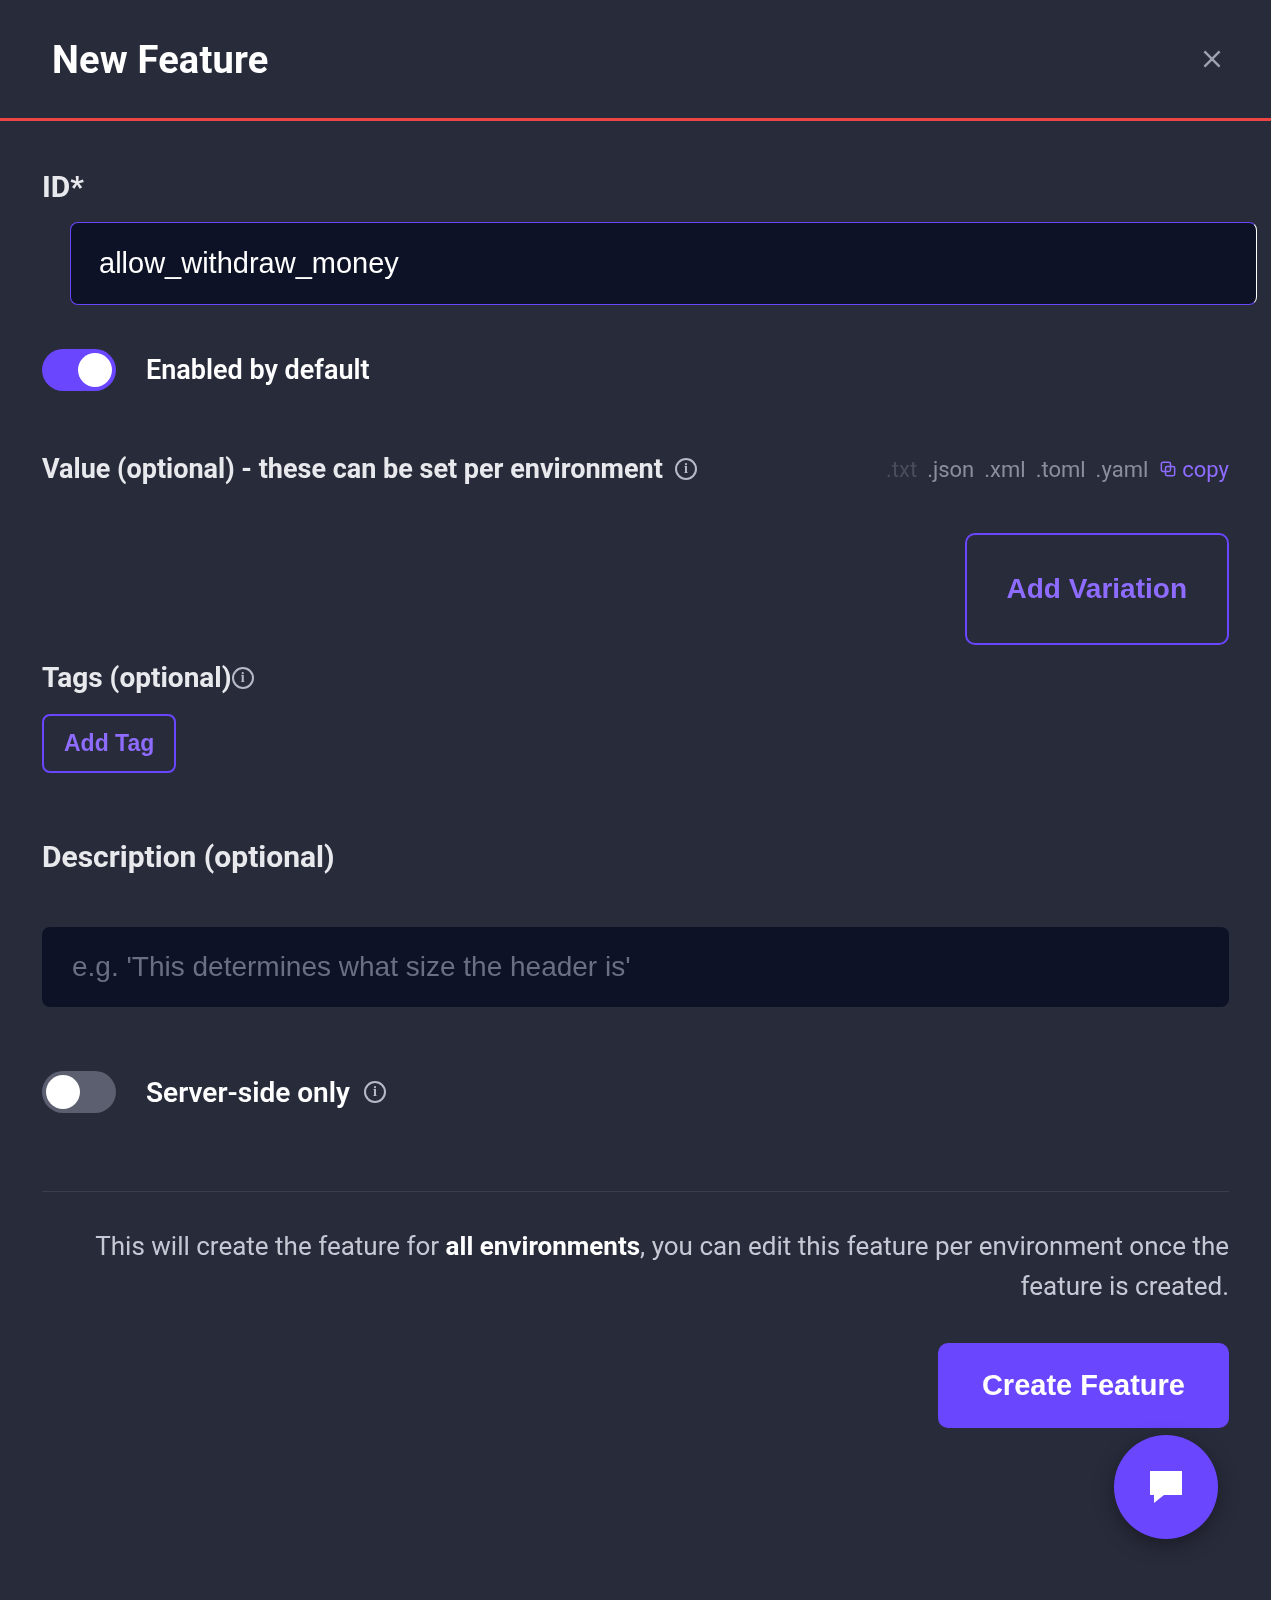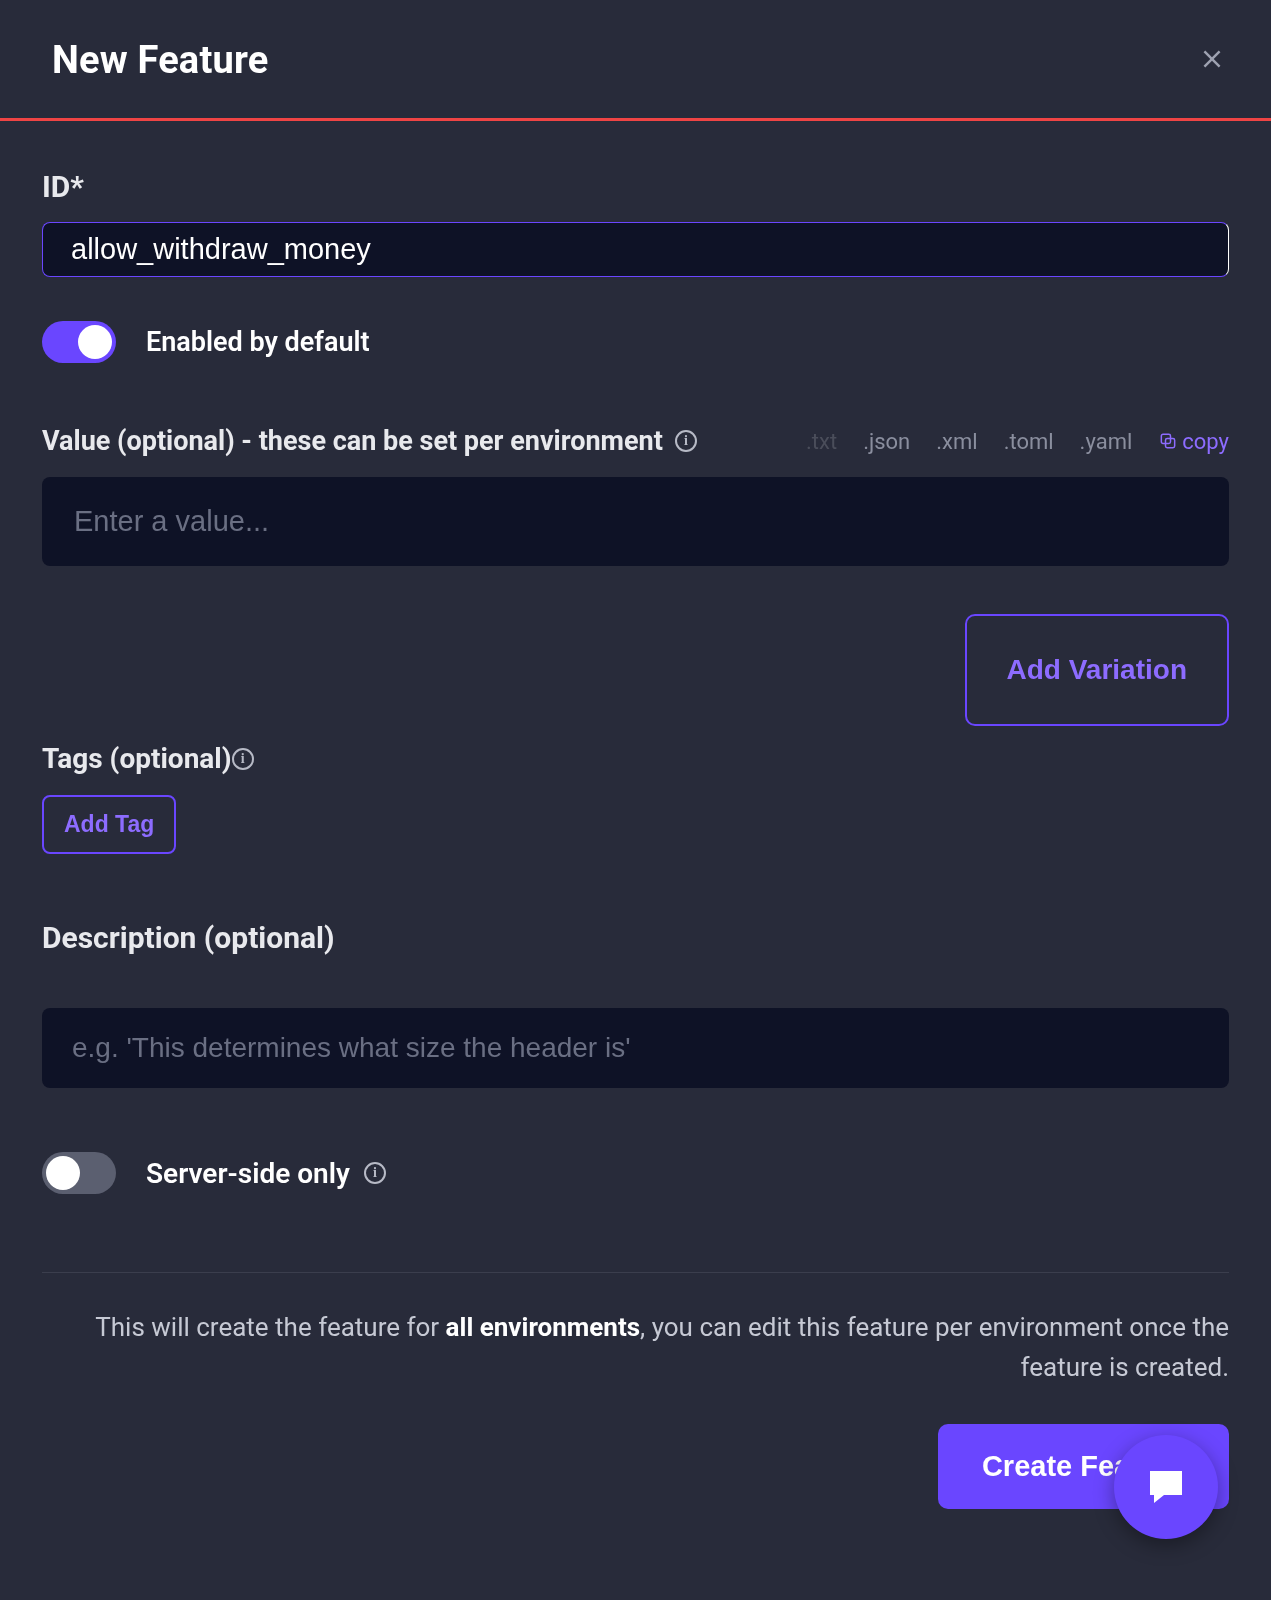--- a/index.html
+++ b/index.html
@@ -4,33 +4,33 @@
 <style>
   * { box-sizing: border-box; margin: 0; padding: 0; }
   html, body { width: 1271px; height: 1600px; background: #1a1d29; font-family: -apple-system, BlinkMacSystemFont, "Segoe UI", Roboto, Helvetica, Arial, sans-serif; color: #e8e9ed; }
   .modal { width: 1271px; background: #282b3a; min-height: 1600px; }
   .modal-header { display: flex; align-items: center; justify-content: space-between; padding: 38px 42px 36px 52px; border-bottom: 3px solid #ef4444; }
   .modal-title { font-size: 38px; font-weight: 700; color: #ffffff; letter-spacing: 0.2px; }
   .close-btn { background: none; border: none; color: #9ea2b1; cursor: pointer; padding: 4px; }
   .close-btn svg { width: 26px; height: 26px; stroke: #9ea2b1; stroke-width: 2.2; }
   .modal-body { padding: 48px 42px 30px 42px; }
   .field-label { font-size: 30px; font-weight: 700; color: #e8e9ed; margin-bottom: 18px; display: block; }
-  .text-input { width: 100%; background: #0e1226; border: 1px solid #6a46ff; border-radius: 8px; padding: 10px 28px; font-size: 29px; color: #ffffff; outline: none; }
+  .text-input { width: 100%; background: #0e1226; border: 1px solid #6a46ff; border-radius: 8px; padding: 24px 28px; font-size: 29px; color: #ffffff; outline: none; margin-left: 28px; }
   .toggle-row { display: flex; align-items: center; gap: 30px; margin-top: 44px; }
   .toggle { position: relative; width: 74px; height: 42px; border-radius: 21px; background: #6a46ff; cursor: pointer; flex-shrink: 0; }
   .toggle.off { background: #5b5f70; }
   .toggle-thumb { position: absolute; top: 4px; width: 34px; height: 34px; border-radius: 50%; background: #ffffff; transition: left .15s; }
   .toggle.on .toggle-thumb { left: 36px; }
   .toggle.off .toggle-thumb { left: 4px; }
   .toggle-label { font-size: 27px; font-weight: 600; color: #ffffff; }
   .value-section { margin-top: 62px; }
   .value-header { display: flex; align-items: center; justify-content: space-between; margin-bottom: 20px; gap: 16px; flex-wrap: nowrap; }
   .value-label { font-size: 27px; font-weight: 700; color: #e8e9ed; display: flex; align-items: center; gap: 12px; flex-shrink: 1; }
   .info-icon { width: 22px; height: 22px; border: 2px solid #b7bac6; border-radius: 50%; display: inline-flex; align-items: center; justify-content: center; font-size: 14px; color: #b7bac6; font-weight: 600; font-style: normal; font-family: Georgia, serif; }
-  .value-formats { display: flex; align-items: center; gap: 26px; font-size: 22px; color: #8a8e9e; white-space: nowrap; }
+  .value-formats { display: flex; align-items: center; gap: 10px; font-size: 22px; color: #8a8e9e; white-space: nowrap; }
   .value-formats .dim { color: #4a4d5a; }
   .copy-link { color: #8d6cff; display: inline-flex; align-items: center; gap: 4px; cursor: pointer; }
   .copy-link svg { width: 20px; height: 20px; stroke: #8d6cff; fill: none; stroke-width: 1.8; }
   .value-input { width: 100%; background: #0e1226; border: none; border-radius: 8px; padding: 28px 32px; font-size: 29px; color: #ffffff; outline: none; }
   .value-input::placeholder { color: #6a6f83; }
   .desc-input { width: 100%; background: #0e1226; border: none; border-radius: 8px; padding: 24px 30px; font-size: 28px; color: #ffffff; outline: none; margin-top: 35px; }
   .desc-input::placeholder { color: #6a6f83; }
   .add-variation-row { display: flex; justify-content: flex-end; margin-top: 48px; }
   .btn-outline-primary { background: transparent; border: 2px solid #6a46ff; color: #8d6cff; font-size: 28px; font-weight: 700; padding: 38px 40px; border-radius: 10px; cursor: pointer; }
   .tags-section { margin-top: 16px; }
@@ -91,21 +91,20 @@
           <span>.yaml</span>
           <span class="copy-link">
             <svg viewBox="0 0 24 24">
               <rect x="9" y="9" width="11" height="11" rx="2"></rect>
               <rect x="4" y="4" width="11" height="11" rx="2"></rect>
             </svg>
             <span>copy</span>
           </span>
         </div>
       </div>
-      <input type="text" class="value-input" placeholder="Enter a value..." style="">
     </div>
 
     <div class="add-variation-row">
       <button class="btn-outline-primary">Add Variation</button>
     </div>
 
     <div class="tags-section">
       <div class="tags-label">
         <span>Tags (optional)</span>
         <span class="info-icon">i</span>

